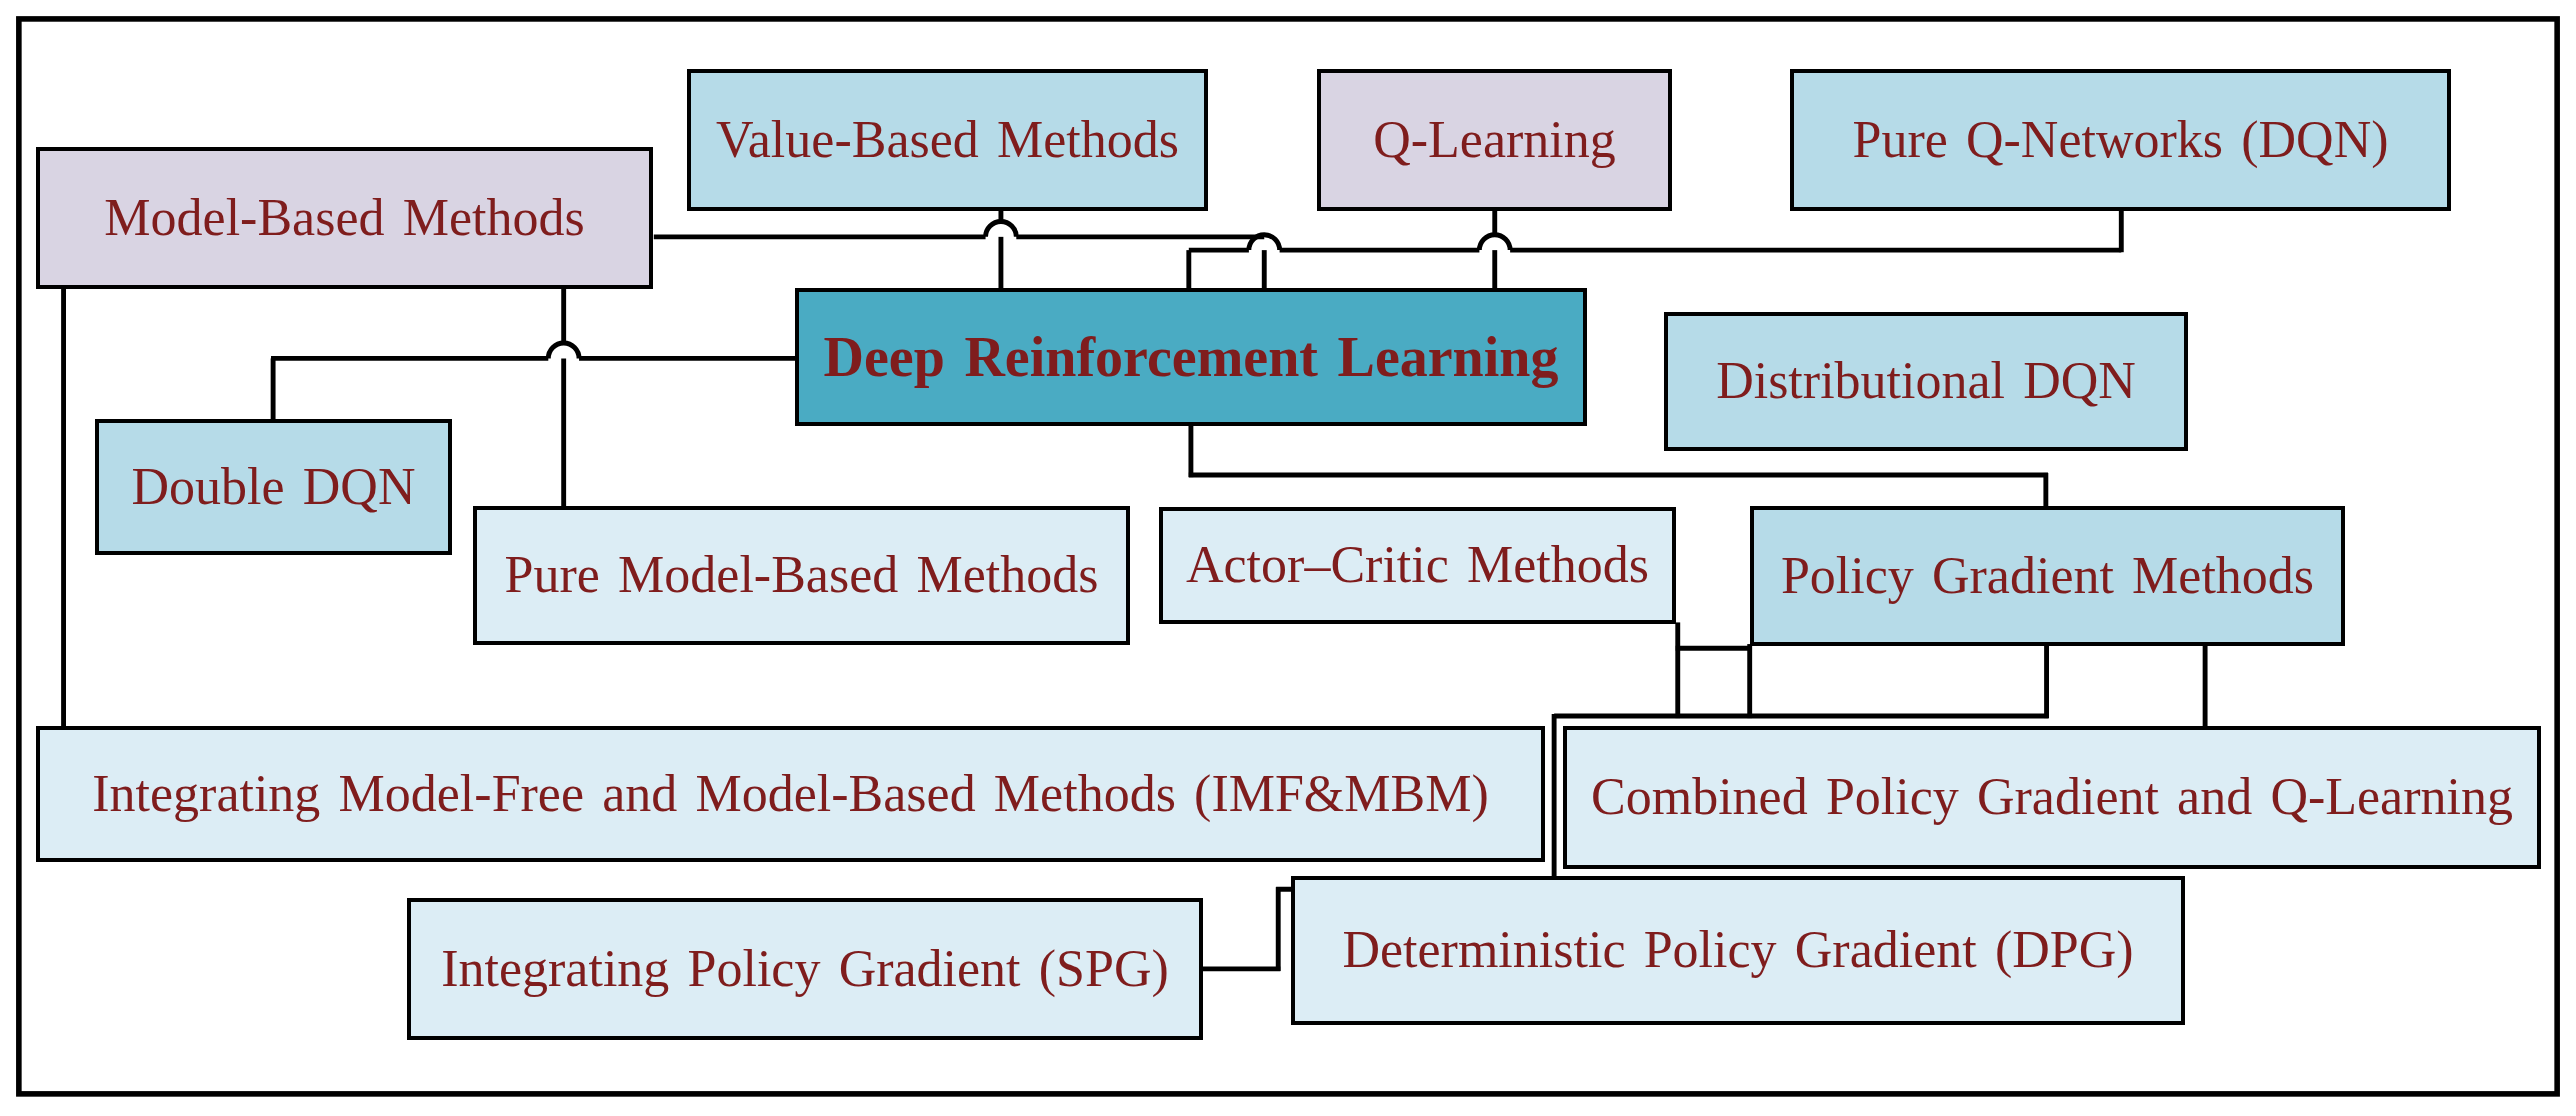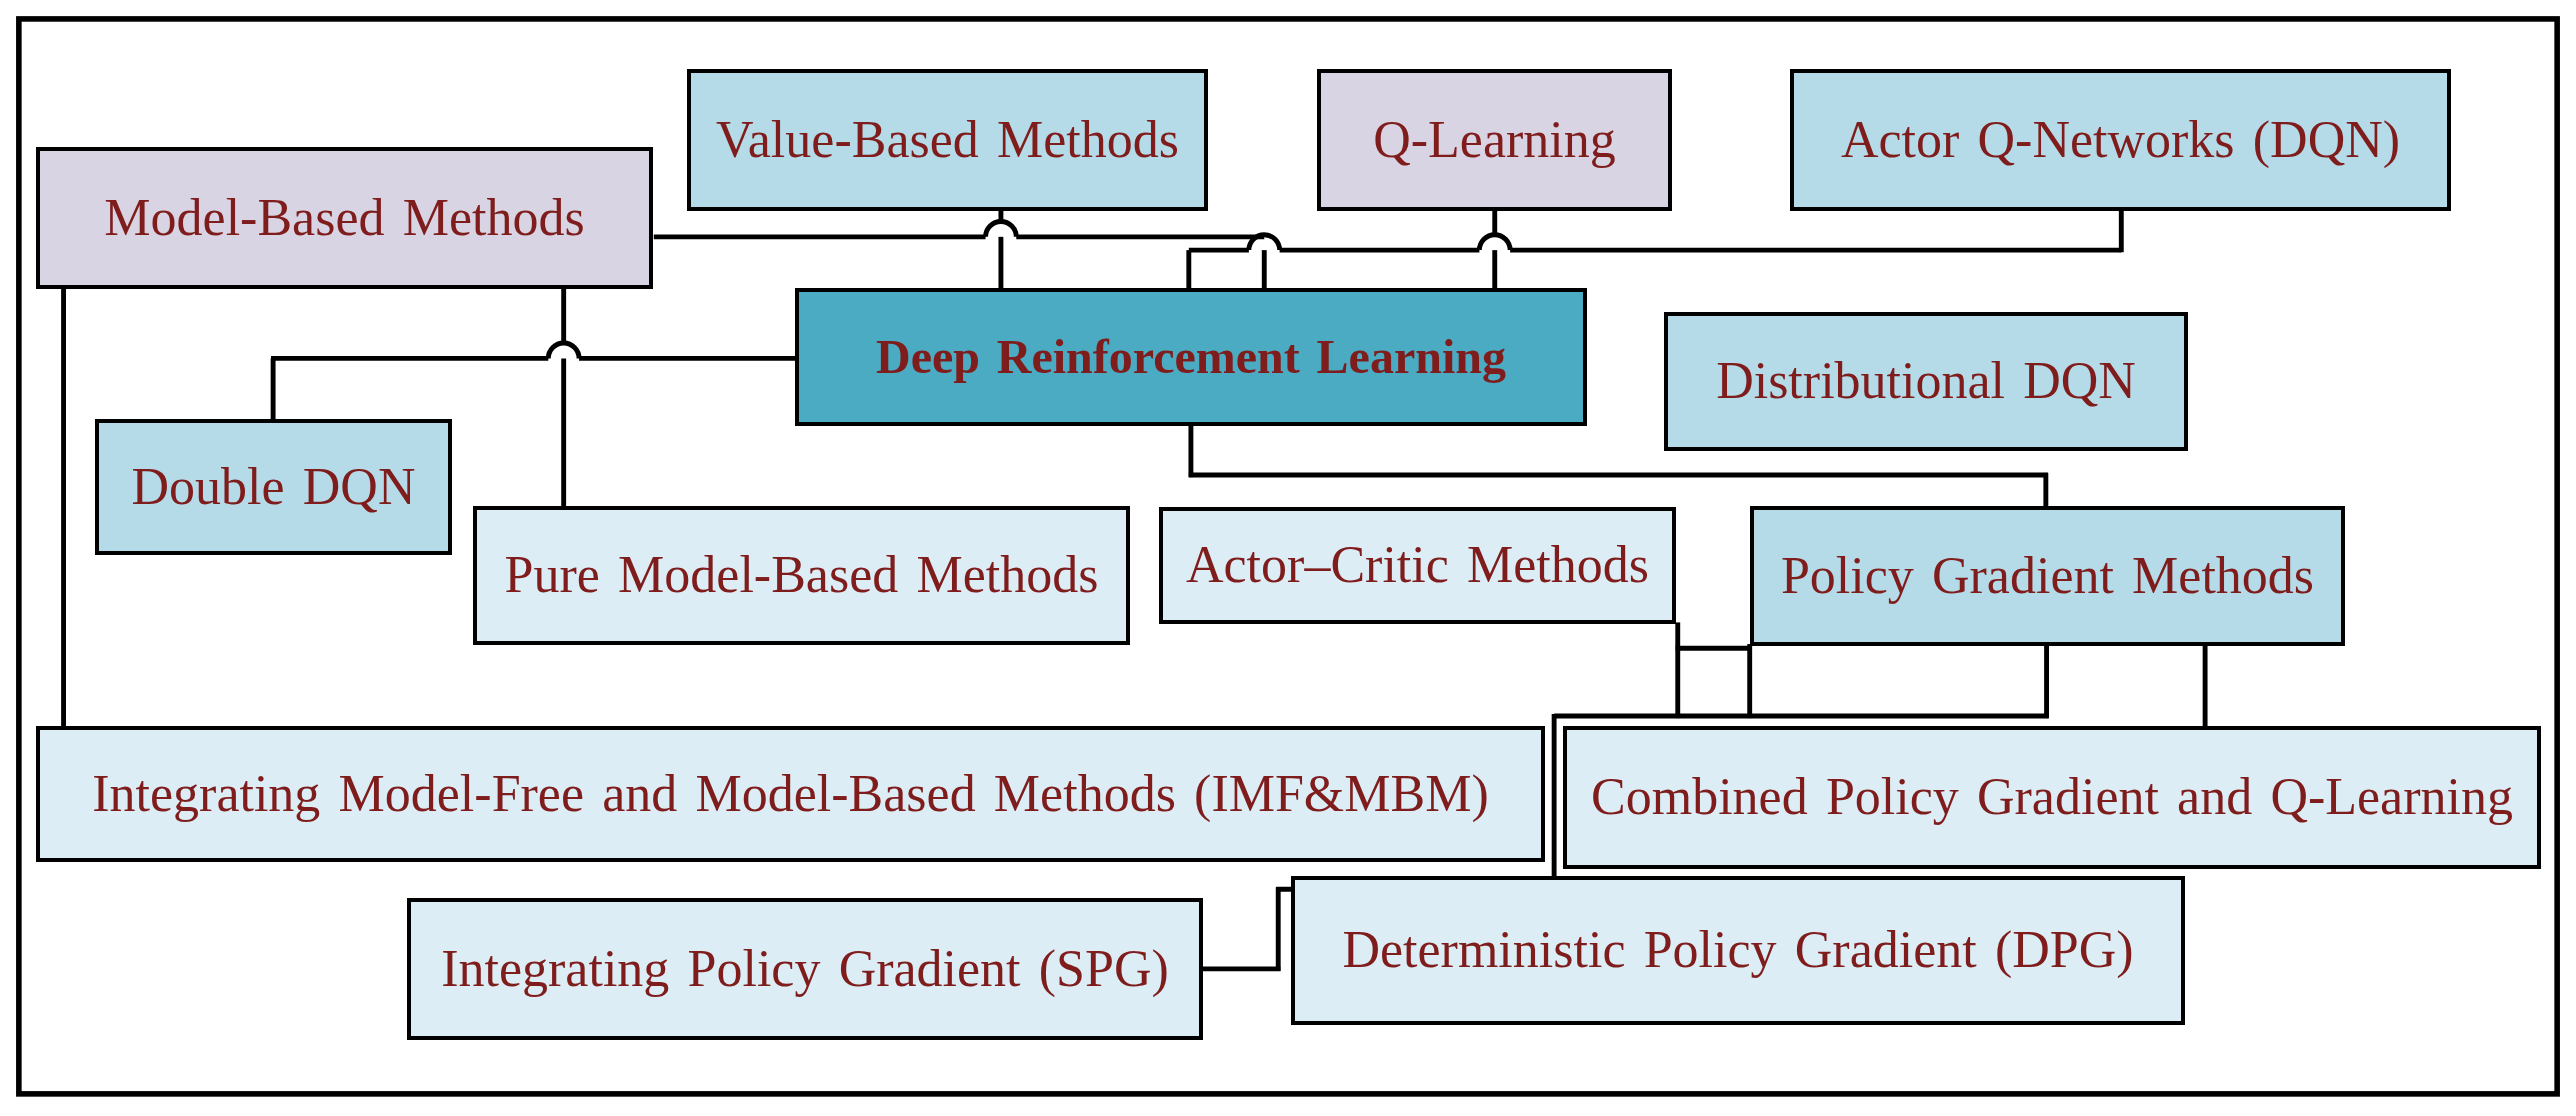--- a/index.html
+++ b/index.html
@@ -21,21 +21,21 @@
     line-height:1.05;
     word-spacing:0.10em;
     z-index:2;
   }
   
   .n-model-based      {left:36px;  top:147px;  width:617px;  height:142px; background:var(--lavender);}
   .n-value-based      {left:687px; top:69px;   width:521px;  height:142px; background:var(--medblue);}
   .n-q-learning       {left:1317px;top:69px;   width:355px;  height:142px; background:var(--lavender);}
   .n-dqn              {left:1790px;top:69px;   width:661px;  height:142px; background:var(--medblue);}
   .n-drl              {left:795px;top:288px;  width:792px; height:138px; background:var(--teal);
-                       font-weight:bold;font-size:48px;}
+                       font-weight:bold;font-size:56px;}
   .n-distributional   {left:1664px;top:288px;  width:524px;  height:139px; background:var(--medblue);margin-top:24px;}
   .n-double-dqn       {left:95px; top:419px;  width:357px;  height:136px; background:var(--medblue);}
   .n-pure             {left:473px; top:506px;  width:657px;  height:139px; background:var(--ltblue);}
   .n-actor-critic     {left:1159px;top:507px;  width:517px;  height:117px; background:var(--ltblue);}
   .n-policy-gradient  {left:1750px;top:506px;  width:595px;  height:140px; background:var(--medblue);}
   .n-imf-mbm          {left:36px;  top:726px; width:1509px; height:136px; background:var(--ltblue);}
   .n-combined         {left:1563px;top:726px; width:978px; height:143px; background:var(--ltblue);}
   .n-spg              {left:407px; top:898px; width:796px; height:142px; background:var(--ltblue);}
   .n-dpg              {left:1291px;top:876px; width:894px; height:149px; background:var(--ltblue);}
   :root{
@@ -105,21 +105,21 @@
     <path d="M 2118 358 A 22 22 0 0 1 2162 358"></path>
     <path d="M 785 513 A 22 22 0 0 1 829 513"></path>
   </svg>
 
   <div class="box n-model-based">Model-Based Methods</div>
 
   <div class="box n-value-based">Value-Based Methods</div>
 
   <div class="box n-q-learning">Q-Learning</div>
 
-  <div class="box n-dqn">Actor Q-Networks (DQN)</div>
+  <div class="box n-dqn">Pure Q-Networks (DQN)</div>
 
   <div class="box n-drl">Deep Reinforcement Learning</div>
 
   <div class="box n-distributional">Distributional DQN</div>
 
   <div class="box n-double-dqn">Double DQN</div>
 
   <div class="box n-pure">Pure Model-Based Methods</div>
 
   <div class="box n-actor-critic">Actor–Critic Methods</div>

